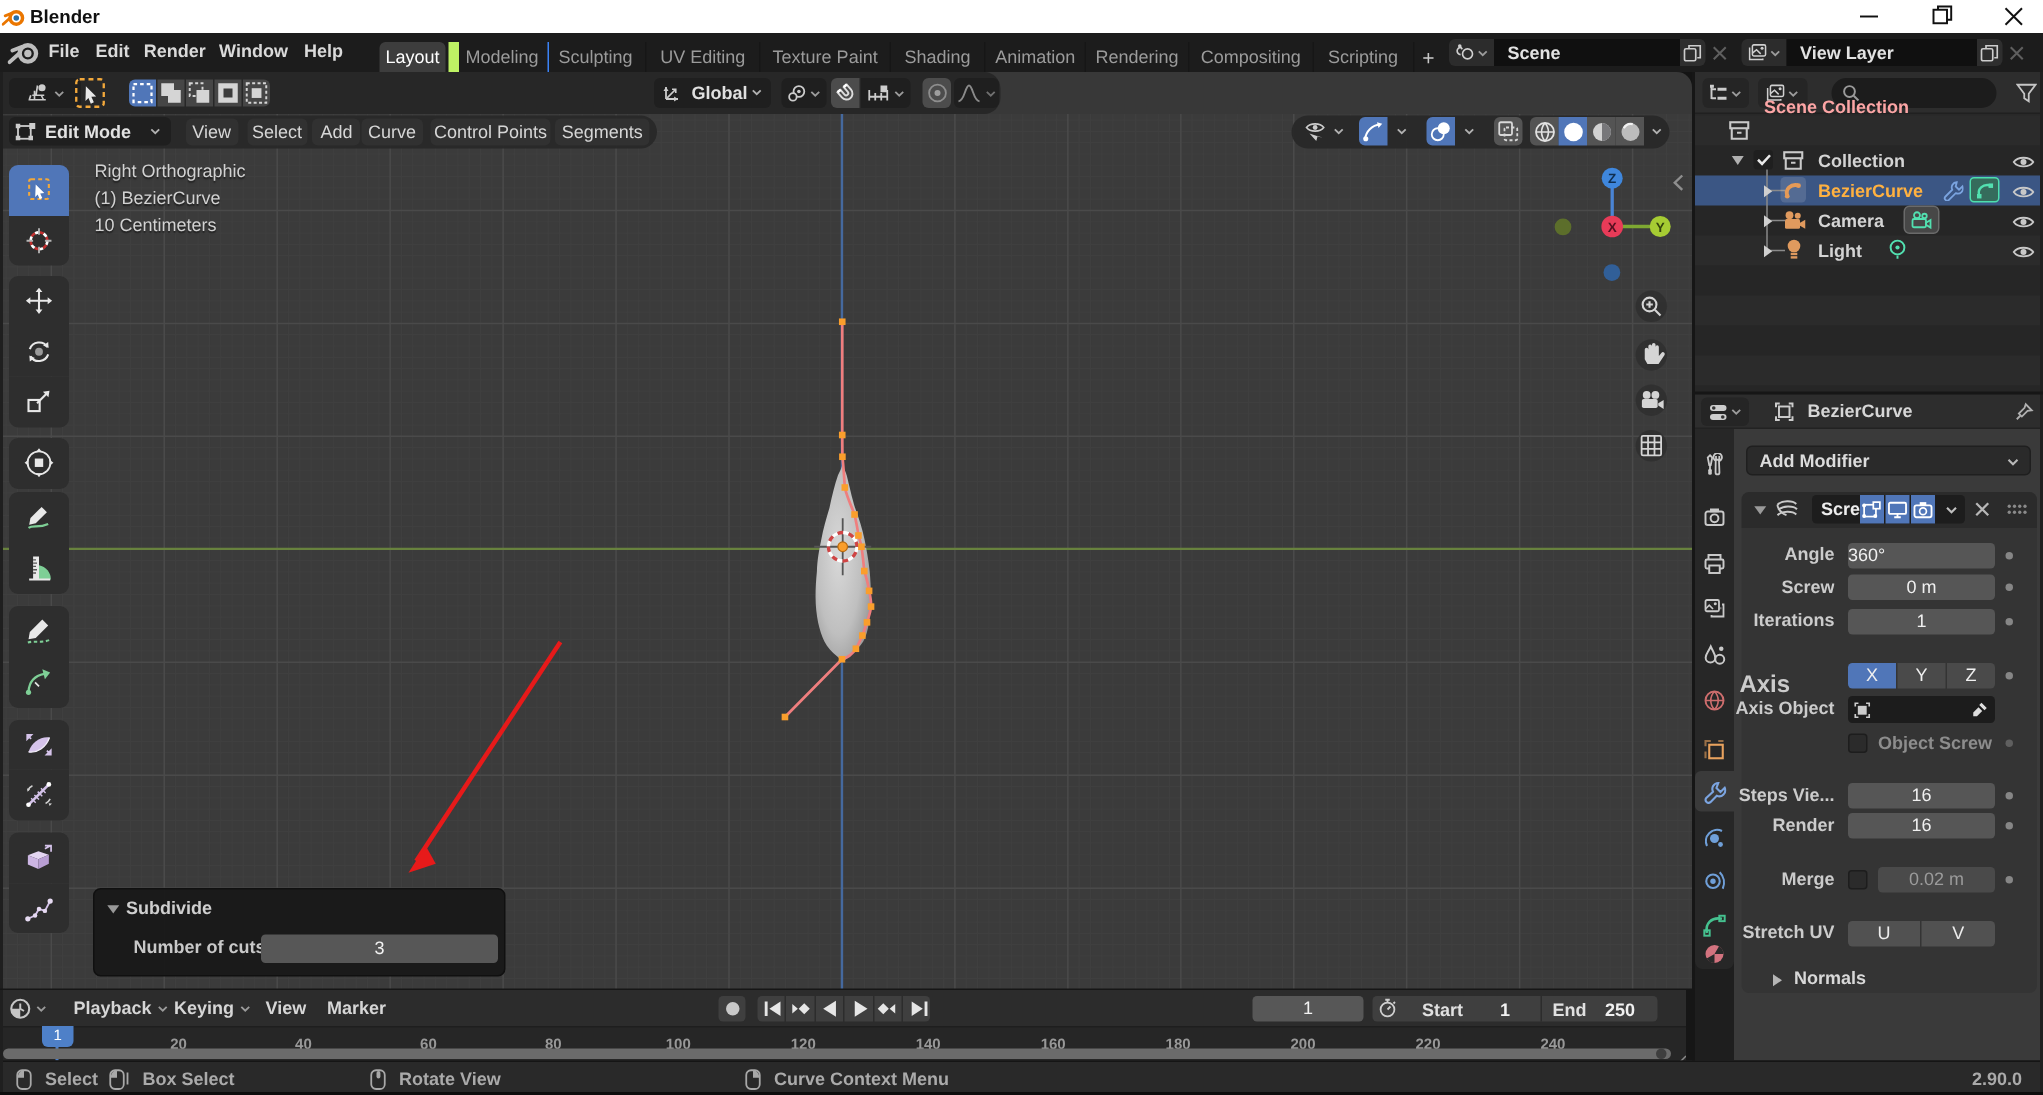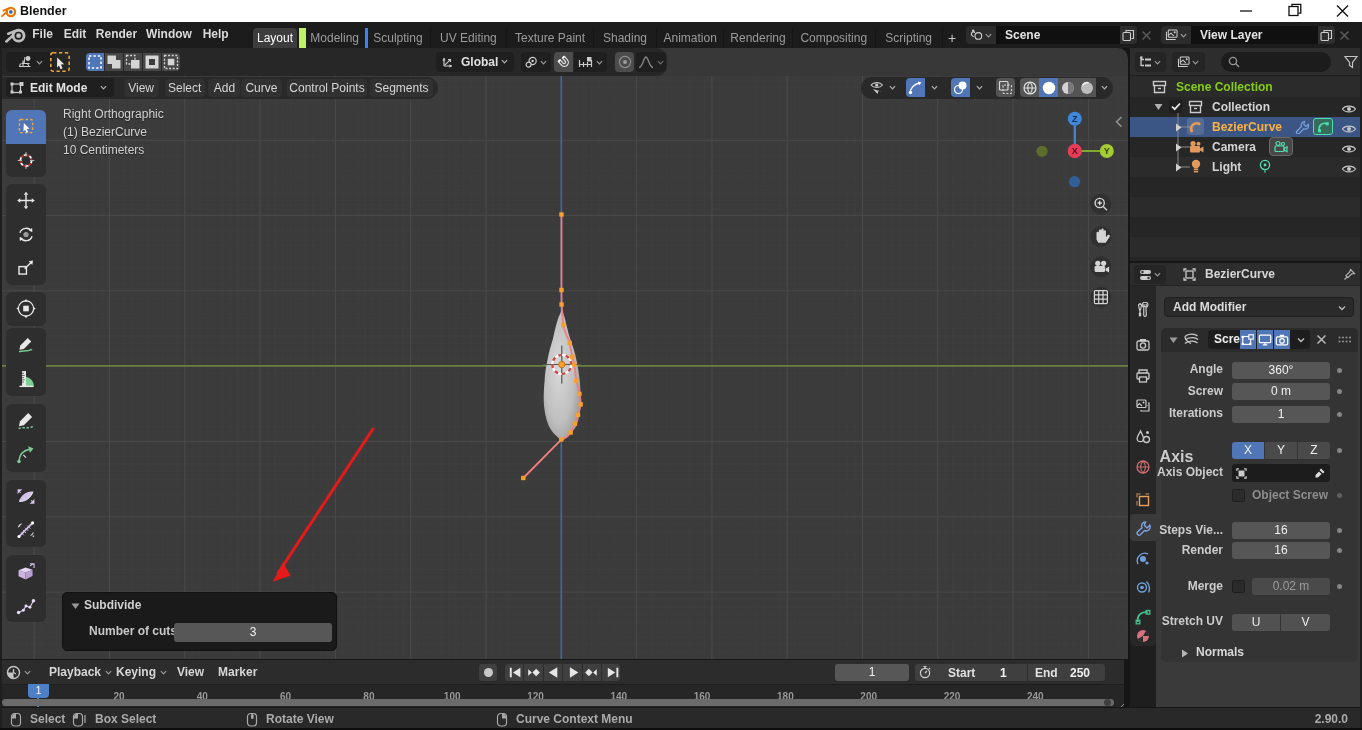--- a/index.html
+++ b/index.html
@@ -29,21 +29,21 @@
       <circle cx="21" cy="15" r="3.8" fill="#bdbdbd"></circle>
       <path d="M2 24 L12 15 M5 12 L15 8" stroke="#bdbdbd" stroke-width="4" stroke-linecap="round"></path>
     </svg></div>
       <span style="position:absolute;left:42.6px;top:5px;transform:translateX(-50%);font-size:12px;color:#dadada">File</span>
       <span style="position:absolute;left:75px;top:5px;transform:translateX(-50%);font-size:12px;color:#dadada">Edit</span>
       <span style="position:absolute;left:116.5px;top:5px;transform:translateX(-50%);font-size:12px;color:#dadada">Render</span>
       <span style="position:absolute;left:169px;top:5px;transform:translateX(-50%);font-size:12px;color:#dadada">Window</span>
       <span style="position:absolute;left:215.7px;top:5px;transform:translateX(-50%);font-size:12px;color:#dadada">Help</span>
       <div style="position:absolute;left:252.6px;top:6px;width:44.79999999999998px;height:20px;background:#3d3d3d;border-radius:4px 4px 0 0;display:flex;align-items:center;justify-content:center;font-size:12px;color:#ffffff">Layout</div>
       <div style="position:absolute;left:299px;top:6px;width:64.39999999999998px;height:20px;border-left:7px solid #bef264;display:flex;align-items:center;justify-content:center;font-size:12px;color:#9b9b9b">Modeling</div>
-      <div style="position:absolute;left:365.2px;top:6px;width:62.5px;height:20px;border-left:3px solid #3b82f6;display:flex;align-items:center;justify-content:center;font-size:12px;color:#9b9b9b">Sculpting</div>
+      <div style="position:absolute;left:365.2px;top:6px;width:62.5px;height:20px;border-left:1px solid #3b82f6;display:flex;align-items:center;justify-content:center;font-size:12px;color:#9b9b9b">Sculpting</div>
       <div style="position:absolute;left:429.5px;top:6px;width:76.89999999999998px;height:20px;border-left:1px solid #161616;display:flex;align-items:center;justify-content:center;font-size:12px;color:#9b9b9b">UV Editing</div>
       <div style="position:absolute;left:506.4px;top:6px;width:86.39999999999998px;height:20px;border-left:1px solid #161616;display:flex;align-items:center;justify-content:center;font-size:12px;color:#9b9b9b">Texture Paint</div>
       <div style="position:absolute;left:592.8px;top:6px;width:63.40000000000009px;height:20px;border-left:1px solid #161616;display:flex;align-items:center;justify-content:center;font-size:12px;color:#9b9b9b">Shading</div>
       <div style="position:absolute;left:656.2px;top:6px;width:67.0px;height:20px;border-left:1px solid #161616;display:flex;align-items:center;justify-content:center;font-size:12px;color:#9b9b9b">Animation</div>
       <div style="position:absolute;left:723.2px;top:6px;width:68.69999999999993px;height:20px;border-left:1px solid #161616;display:flex;align-items:center;justify-content:center;font-size:12px;color:#9b9b9b">Rendering</div>
       <div style="position:absolute;left:791.9px;top:6px;width:82.80000000000007px;height:20px;border-left:1px solid #161616;display:flex;align-items:center;justify-content:center;font-size:12px;color:#9b9b9b">Compositing</div>
       <div style="position:absolute;left:874.7px;top:6px;width:67.0px;height:20px;border-left:1px solid #161616;display:flex;align-items:center;justify-content:center;font-size:12px;color:#9b9b9b">Scripting</div>
       <div style="position:absolute;left:941.7px;top:6px;width:20px;height:20px;border-left:1px solid #161616;color:#c8c8c8;font-size:14px;display:flex;align-items:center;justify-content:center">+</div>
       <div style="position:absolute;left:966px;top:4px;width:30px;height:18px;background:#2c2c2c;border-radius:4px 0 0 4px;display:flex;align-items:center;justify-content:center;gap:1px">
         <svg width="13" height="12" viewBox="0 0 14 13">
@@ -529,21 +529,21 @@
       <div style="position:absolute;left:0;top:209px;width:232px;height:20px;background:#262626"></div>
       <div style="position:absolute;left:0;top:69px;width:232px;height:20px;background:#3b5684"></div>
       <svg width="232" height="185" viewBox="0 0 232 185" style="position:absolute;left:0;top:29px">
       <path d="M48 30 V90 M48 50 H60 M48 70 H60 M48 90 H60" stroke="#8a8a8a" stroke-width="1"></path>
       </svg>
       <div style="position:absolute;left:22px;top:32px"><svg width="15" height="14" viewBox="0 0 15 14">
           <rect x="1.5" y="1.5" width="12" height="4" fill="none" stroke="#c9c9c9" stroke-width="1.4"></rect>
           <path d="M2.5 5.5 V12.5 H12.5 V5.5" fill="none" stroke="#c9c9c9" stroke-width="1.4"></path>
           <path d="M6 8.5h3" stroke="#c9c9c9" stroke-width="1.4"></path>
         </svg></div>
-      <span style="position:absolute;left:46px;top:32px;font-size:12px;color:#84cc16">Scene Collection</span>
+      <span style="position:absolute;left:46px;top:16px;font-size:12px;color:#fca5a5">Scene Collection</span>
       <svg width="9" height="8" viewBox="0 0 9 8" style="position:absolute;left:24px;top:55px">
         <path d="M0.5 1h8L4.5 7Z" fill="#b0b0b0"></path>
       </svg>
       <div style="position:absolute;left:39px;top:52px;width:13px;height:13px;background:#1f1f1f;border-radius:2.5px;display:flex;align-items:center;justify-content:center">
       <svg width="10" height="9" viewBox="0 0 10 9">
           <path d="M1 4.5 L3.7 7.2 L9 1.5" fill="none" stroke="#e8e8e8" stroke-width="1.7"></path>
         </svg>
       </div>
       <div style="position:absolute;left:58px;top:52px"><svg width="15" height="14" viewBox="0 0 15 14">
           <rect x="1.5" y="1.5" width="12" height="4" fill="none" stroke="#c9c9c9" stroke-width="1.4"></rect>
@@ -764,21 +764,21 @@
           <circle cx="5" cy="1.5" r="1.1"></circle>
           <circle cx="8.5" cy="1.5" r="1.1"></circle>
           <circle cx="12" cy="1.5" r="1.1"></circle>
           <circle cx="1.5" cy="5.5" r="1.1"></circle>
           <circle cx="5" cy="5.5" r="1.1"></circle>
           <circle cx="8.5" cy="5.5" r="1.1"></circle>
           <circle cx="12" cy="5.5" r="1.1"></circle>
         </g>
       </svg>
       <span style="position:absolute;left:0px;top:99px;width:93px;text-align:right;font-size:12px;color:#cbcbcb;white-space:nowrap;overflow:hidden">Angle</span>
-      <div style="position:absolute;left:102px;top:98.5px;width:98px;height:17px;background:#565656;border-radius:3px;text-align:center;font-size:12px;color:#f0f0f0;line-height:17px">360°</div>
+      <div style="position:absolute;left:102px;top:98.5px;width:98px;height:17px;background:#565656;border-radius:3px;font-size:12px;color:#f0f0f0;line-height:17px">360°</div>
       <div style="position:absolute;left:207px;top:104.5px;width:5px;height:5px;border-radius:50%;background:#868686"></div>
       <span style="position:absolute;left:0px;top:120.5px;width:93px;text-align:right;font-size:12px;color:#cbcbcb;white-space:nowrap;overflow:hidden">Screw</span>
       <div style="position:absolute;left:102px;top:120.0px;width:98px;height:17px;background:#565656;border-radius:3px;text-align:center;font-size:12px;color:#f0f0f0;line-height:17px">0 m</div>
       <div style="position:absolute;left:207px;top:126.0px;width:5px;height:5px;border-radius:50%;background:#868686"></div>
       <span style="position:absolute;left:0px;top:143px;width:93px;text-align:right;font-size:12px;color:#cbcbcb;white-space:nowrap;overflow:hidden">Iterations</span>
       <div style="position:absolute;left:102px;top:142.5px;width:98px;height:17px;background:#565656;border-radius:3px;text-align:center;font-size:12px;color:#f0f0f0;line-height:17px">1</div>
       <div style="position:absolute;left:207px;top:148.5px;width:5px;height:5px;border-radius:50%;background:#868686"></div>
       <span style="position:absolute;left:0px;top:185px;width:93px;text-align:center;font-size:16px;color:#cbcbcb;white-space:nowrap;overflow:hidden">Axis</span>
       <div style="position:absolute;left:102px;top:178.5px;width:32px;height:17px;background:#5076b8;border-radius:3px 0 0 3px;text-align:center;font-size:12px;color:#f0f0f0;line-height:17px">X</div>
       <div style="position:absolute;left:135px;top:178.5px;width:32px;height:17px;background:#4a4a4a;border-radius:0;text-align:center;font-size:12px;color:#f0f0f0;line-height:17px">Y</div>

